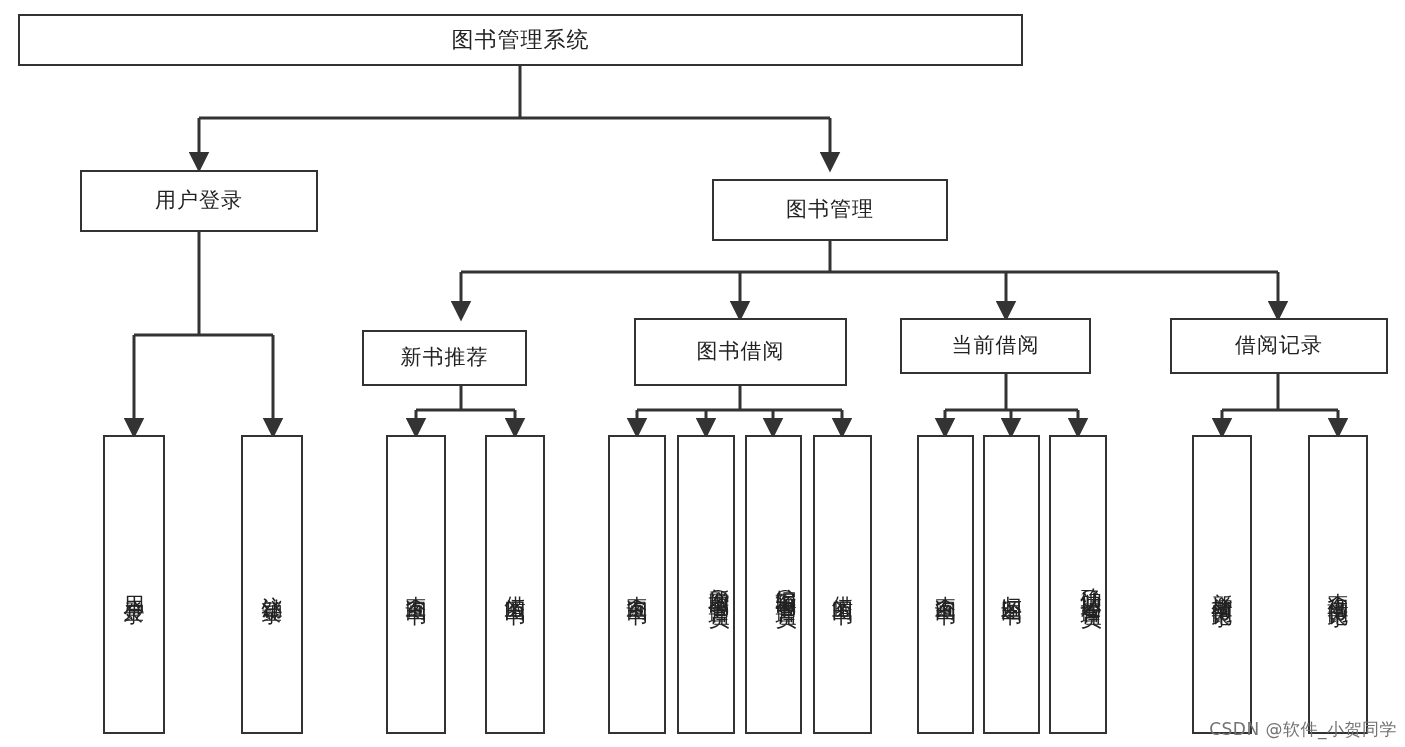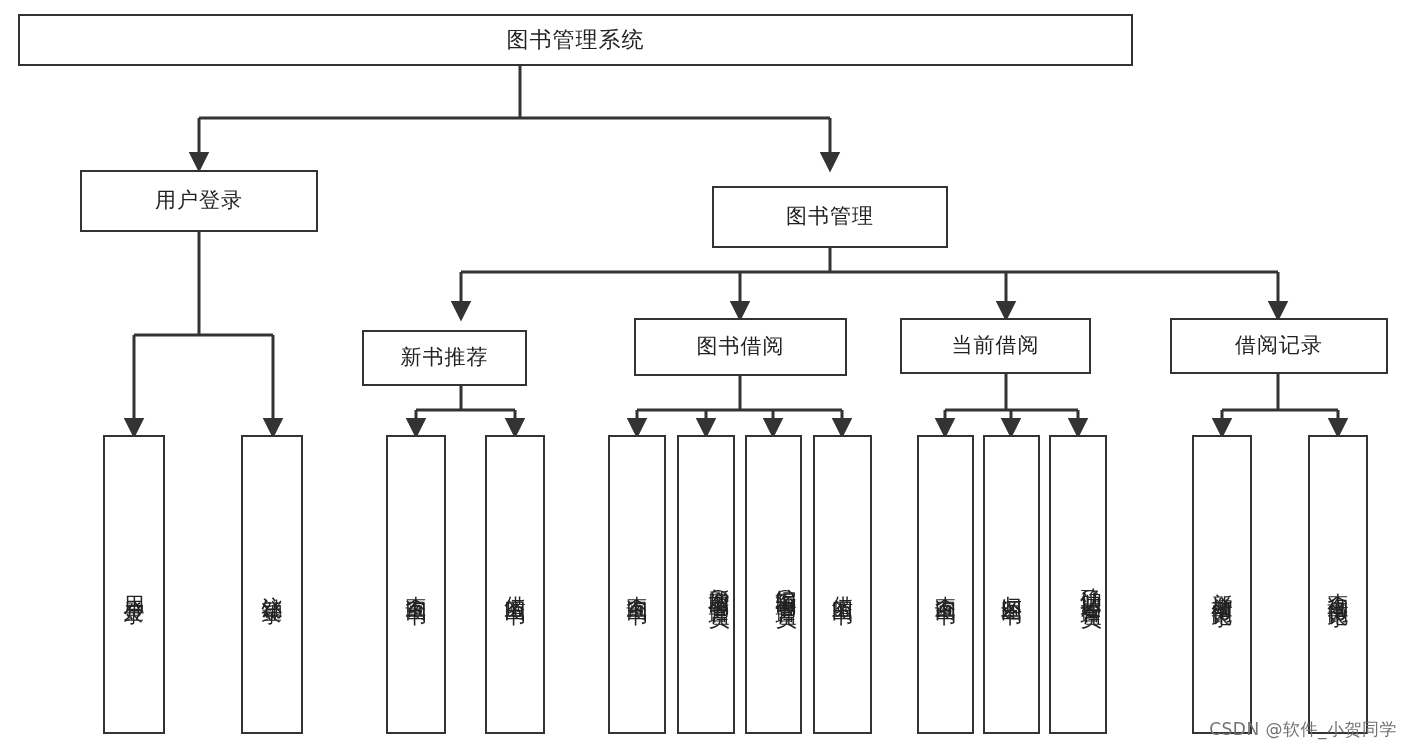--- a/index.html
+++ b/index.html
@@ -49,21 +49,21 @@
     padding-bottom: 6px;
     align-items: flex-start;
     justify-content: center;
   }
   .node.vert.tall {
     align-items: center;
   }
   #root-node {
     left: 18px;
     top: 14px;
-    width: 1115px;
+    width: 1005px;
     height: 52px;
     font-size: 22px;
   }
   .watermark {
     position: absolute;
     right: 8px;
     bottom: 6px;
     font-size: 17px;
     color: #737373;
     letter-spacing: 0.5px;
@@ -121,24 +121,24 @@
       <path d="M 1278 374 L 1278 410"></path>
       <path d="M 1222 410 L 1338 410"></path>
       <path d="M 1222 410 L 1222 428" marker-end="url(#arrow)"></path>
       <path d="M 1338 410 L 1338 428" marker-end="url(#arrow)"></path>
     </g>
   </svg>
 
   <div class="node horiz" id="root-node">图书管理系统</div>
 
   <div class="node horiz" style="left:80px; top:170px; width:238px; height:62px;">用户登录</div>
-  <div class="node horiz" style="left:712px; top:186px; width:236px; height:62px;">图书管理</div>
+  <div class="node horiz" style="left:712px; top:179px; width:236px; height:62px;">图书管理</div>
 
   <div class="node horiz" style="left:362px; top:330px; width:165px; height:56px;">新书推荐</div>
-  <div class="node horiz" style="left:634px; top:318px; width:213px; height:58px;">图书借阅</div>
+  <div class="node horiz" style="left:634px; top:318px; width:213px; height:68px;">图书借阅</div>
   <div class="node horiz" style="left:900px; top:318px; width:191px; height:56px;">当前借阅</div>
   <div class="node horiz" style="left:1170px; top:318px; width:218px; height:56px;">借阅记录</div>
 
   <div class="node vert tall" style="left:103px; top:435px; width:62px; height:299px;">用户登录</div>
   <div class="node vert tall" style="left:241px; top:435px; width:62px; height:299px;">注销登录</div>
 
   <div class="node vert tall" style="left:386px; top:435px; width:60px; height:299px;">查询图书</div>
   <div class="node vert tall" style="left:485px; top:435px; width:60px; height:299px;">借阅图书</div>
 
   <div class="node vert tall" style="left:608px; top:435px; width:58px; height:299px;">查询图书</div>

